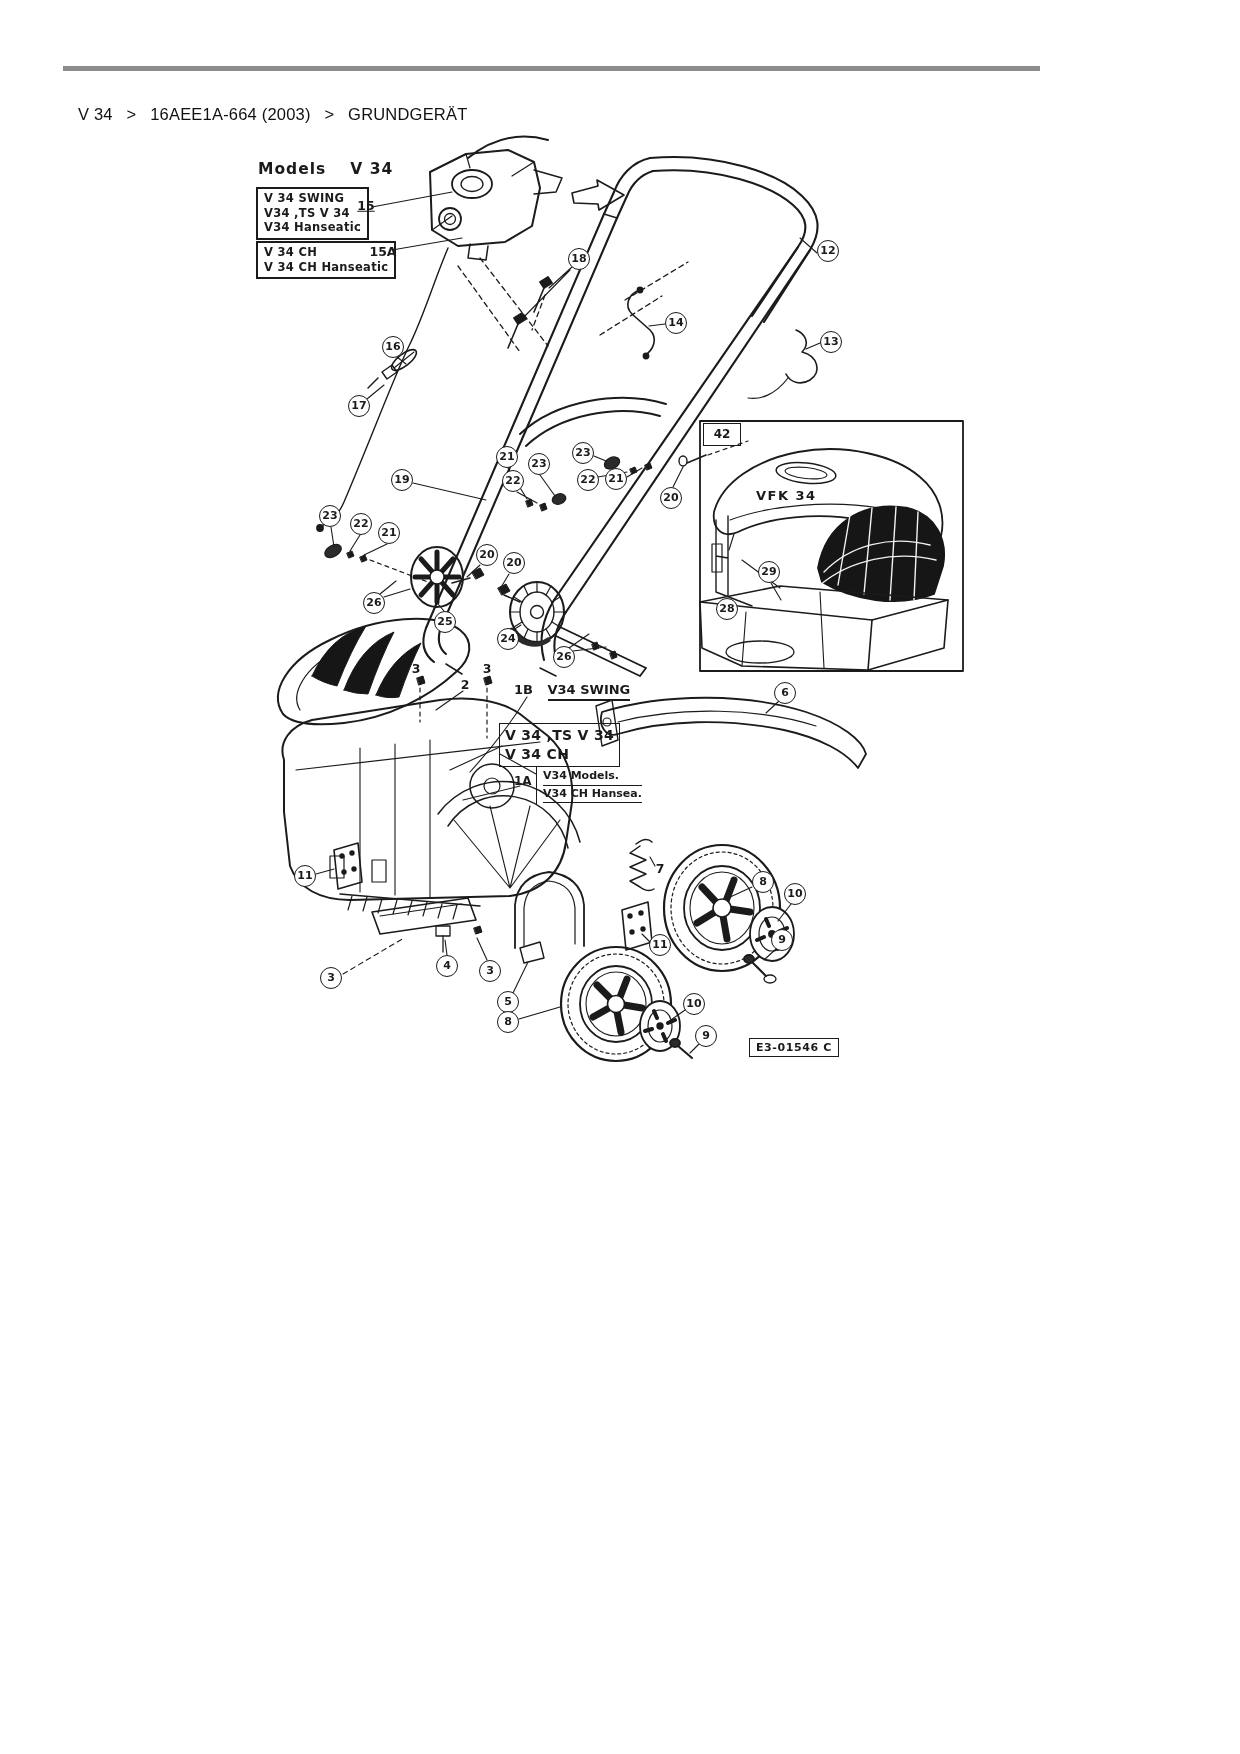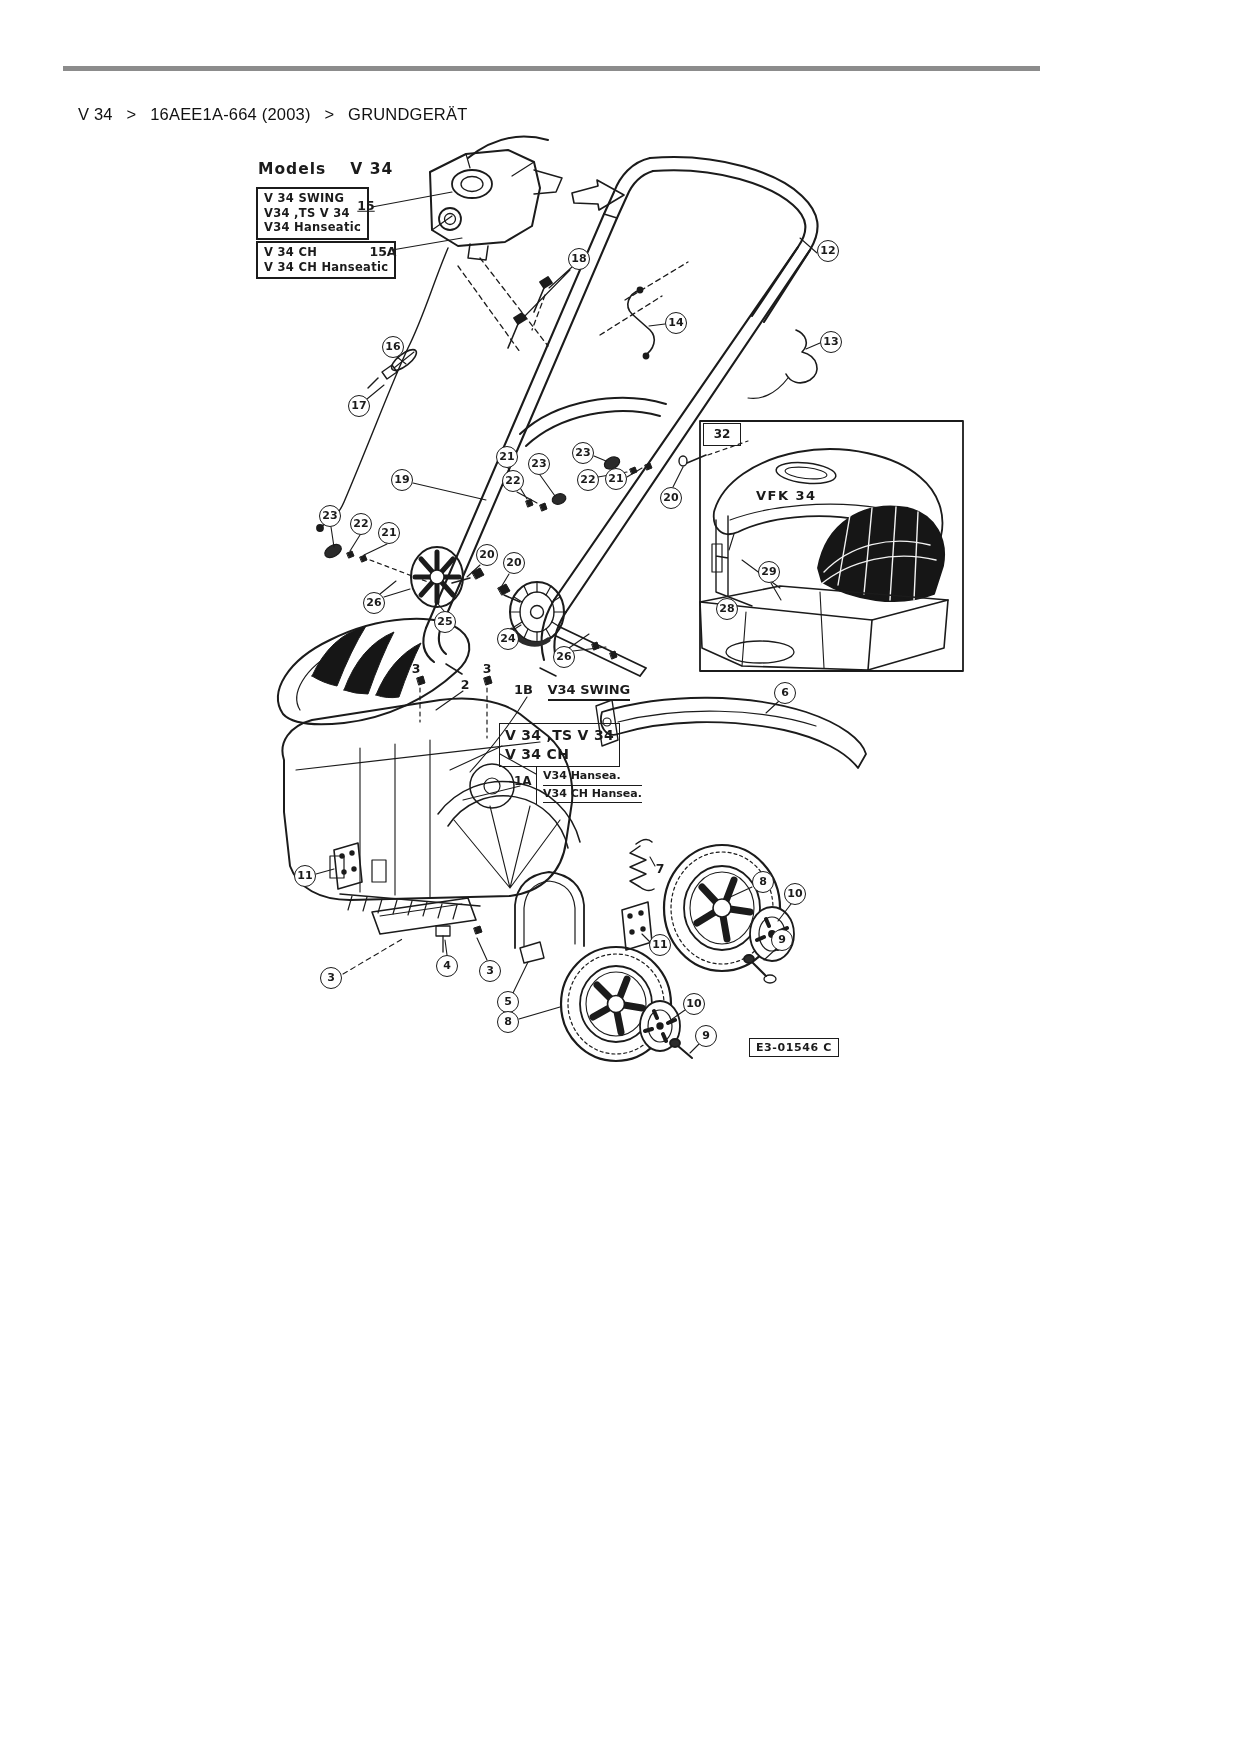--- a/index.html
+++ b/index.html
@@ -254,36 +254,36 @@
     <div>V 34 SWING</div>
     <div>V34 ,TS V 34</div>
     <div>V34 Hanseatic</div>
   </div>
 
   <div class="model-box" style="left:256px; top:241px;">
     <div>V 34 CH</div>
     <div>V 34 CH Hanseatic</div>
   </div>
 
-  <div class="inset-num" style="left:703px; top:423px;">32</div>
+  <div class="inset-num" style="left:703px; top:423px;">42</div>
   <div class="lbl inset-title" style="left:756px; top:440px;margin-top:48px;">VFK 34</div>
 
   <div class="lbl" style="left:514px; top:682px; font-size:13px;">
     <span>1B</span>
     <span class="underlined" style="margin-left:10px;">V34 SWING</span>
   </div>
 
   <div class="variant-box" style="left:499px; top:723px;">
     <div>V 34 ,TS V 34</div>
     <div>V 34 CH</div>
   </div>
 
   <div class="lbl" style="left:514px; top:774px; font-size:12px;">1A</div>
   <div class="hansea-box" style="left:536px; top:767px;">
-    <span>V34 Hansea.</span>
+    <span>V34 Models.</span>
     <span>V34 CH Hansea.</span>
   </div>
 
   <div class="code-box" style="left:749px; top:1038px;">E3-01546 C</div>
 
   <div>
       <div class="callout" style="left: 828px; top: 251px;">12</div>
       <div class="callout" style="left: 831px; top: 342px;">13</div>
       <div class="callout" style="left: 676px; top: 323px;">14</div>
       <div class="callout" style="left: 393px; top: 347px;">16</div>

